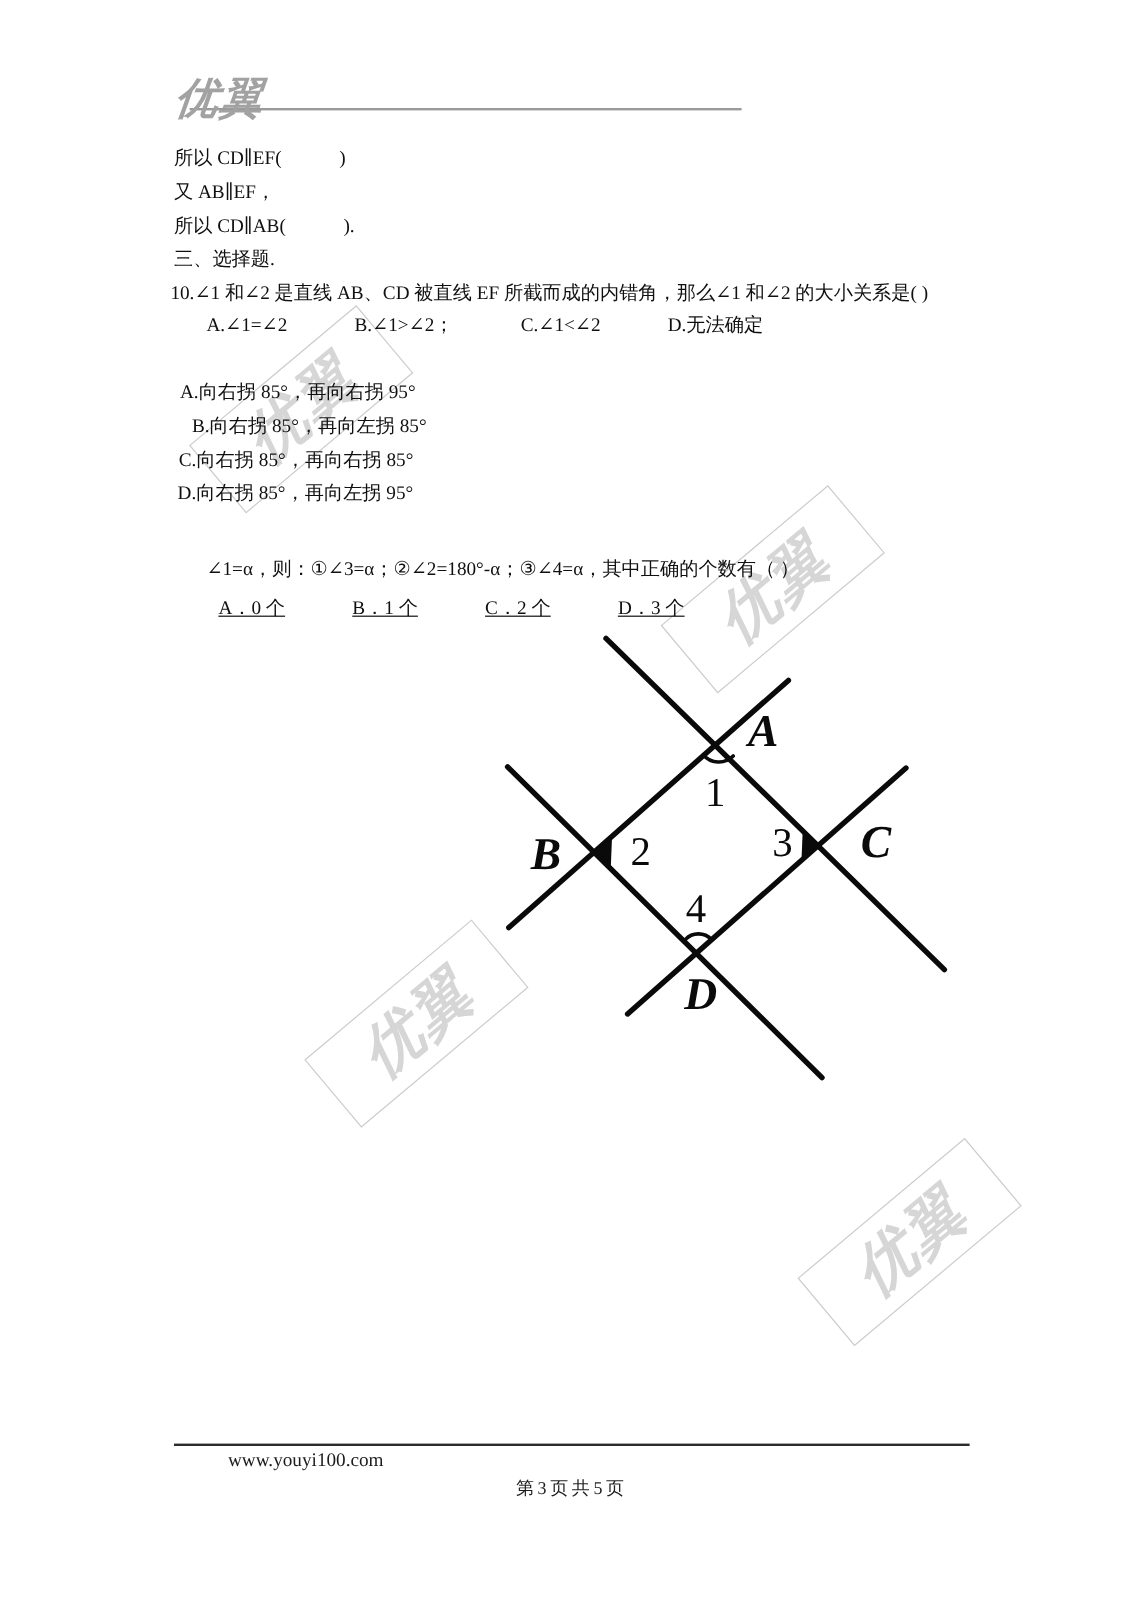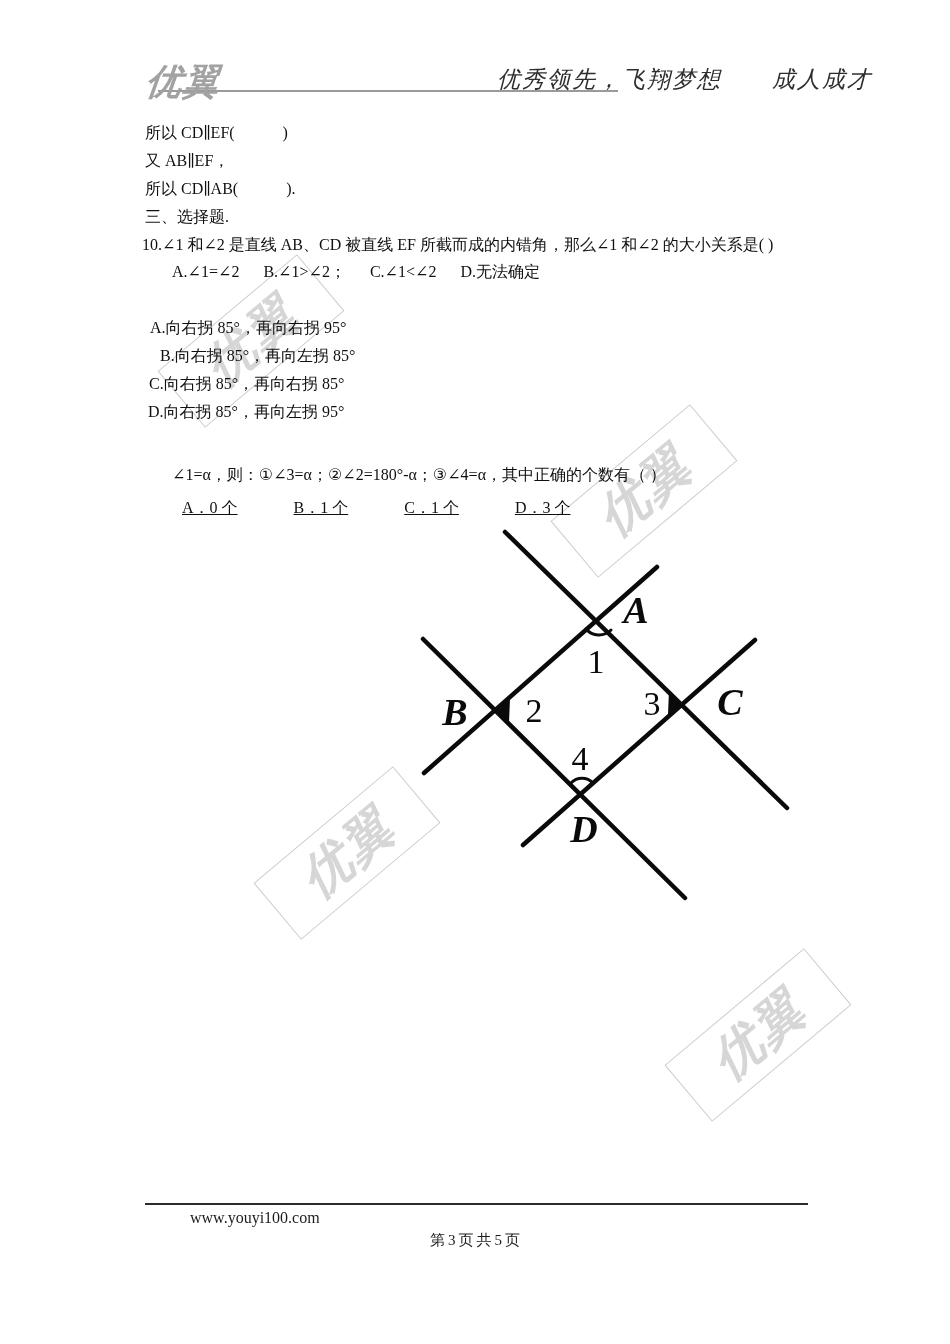--- a/index.html
+++ b/index.html
@@ -74,46 +74,45 @@
   </div>
   <div class="watermark" style="left:256px;top:816px;">
     <span>优翼</span>
   </div>
   <div class="watermark" style="left:667px;top:998px;">
     <span>优翼</span>
   </div>
 
   <div class="hdr-logo">优翼</div>
   <div class="hdr-rule"></div>
-  <div class="hdr-slogan">优秀领先，飞翔梦想　　成人成才</div>
 
   <div class="txt" style="left:145px;top:119px;">所以 CD∥EF(　　　)</div>
   <div class="txt" style="left:145px;top:147px;">又 AB∥EF，</div>
   <div class="txt" style="left:145px;top:175px;">所以 CD∥AB(　　　).</div>
 
   <div class="txt" style="left:145px;top:203px;">三、选择题.</div>
 
   <div class="txt" style="left:142px;top:231px;">10.∠1 和∠2 是直线 AB、CD 被直线 EF 所截而成的内错角，那么∠1 和∠2 的大小关系是(  )</div>
-  <div class="txt opt-row" style="left:172px;top:258px;gap:24px;">
+  <div class="txt opt-row" style="left:172px;top:258px;gap:56px;">
     <span>A.∠1=∠2</span>
     <span>B.∠1&gt;∠2；</span>
     <span>C.∠1&lt;∠2</span>
     <span>D.无法确定</span>
   </div>
 
   <div class="txt" style="left:150px;top:314px;">A.向右拐 85°，再向右拐 95°</div>
   <div class="txt" style="left:160px;top:342px;">B.向右拐 85°，再向左拐 85°</div>
   <div class="txt" style="left:149px;top:370px;">C.向右拐 85°，再向右拐 85°</div>
   <div class="txt" style="left:148px;top:398px;">D.向右拐 85°，再向左拐 95°</div>
 
   <div class="txt" style="left:172px;top:461px;">∠1=α，则：①∠3=α；②∠2=180°-α；③∠4=α，其中正确的个数有（  ）</div>
   <div class="txt opt-row" style="left:182px;top:494px;gap:56px;text-decoration:underline;">
     <span>A．0 个</span>
     <span>B．1 个</span>
-    <span>C．1 个</span>
+    <span>C．2 个</span>
     <span>D．3 个</span>
   </div>
 
   <svg class="diagram" width="410" height="400" viewBox="400 515 410 400">
     <g stroke="#0a0a0a" stroke-width="4.5" stroke-linecap="round">
       <line x1="505" y1="532" x2="787" y2="808"></line>
       <line x1="657" y1="567" x2="424" y2="773"></line>
       <line x1="423" y1="639" x2="685" y2="898"></line>
       <line x1="755" y1="640" x2="523" y2="845"></line>
       <path d="M586,629 A17,17 0 0 0 611,630" fill="none" stroke-width="3"></path>

